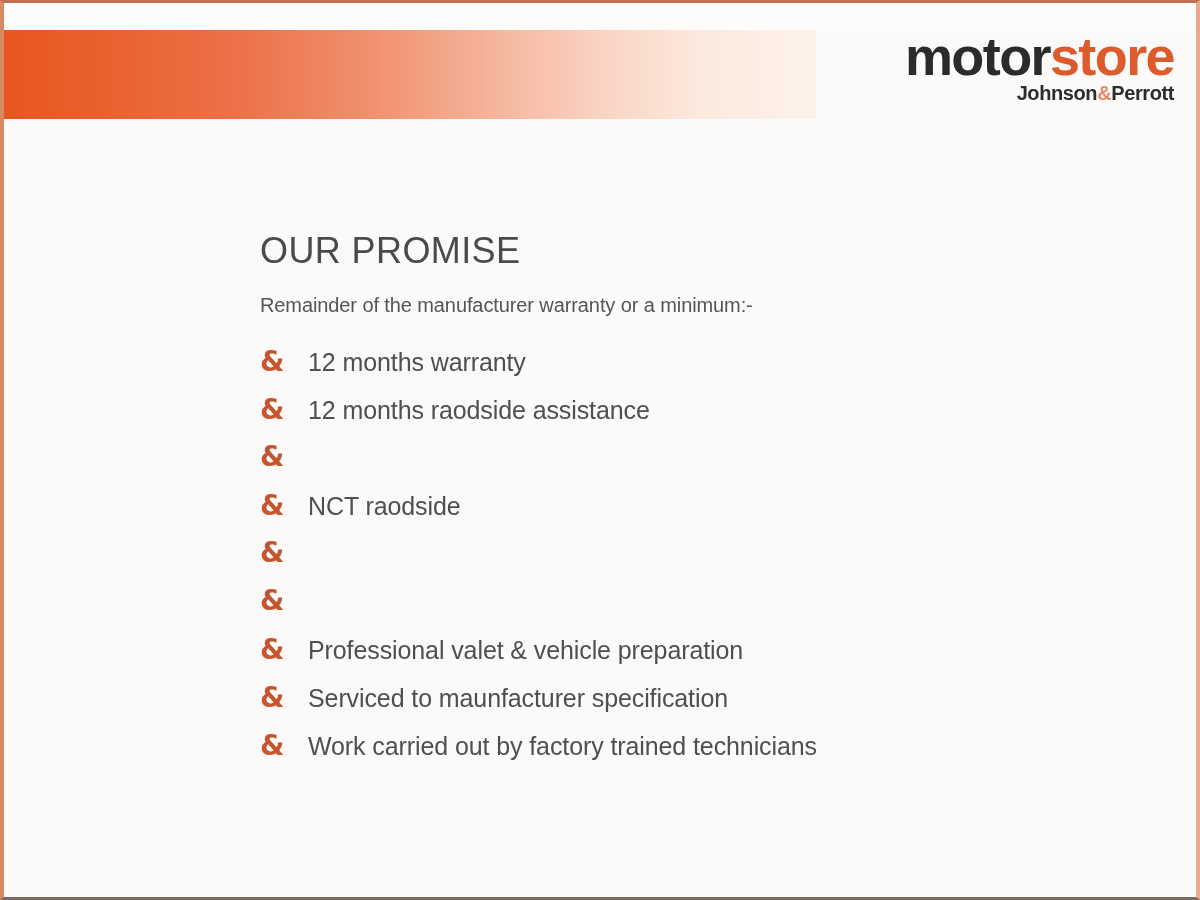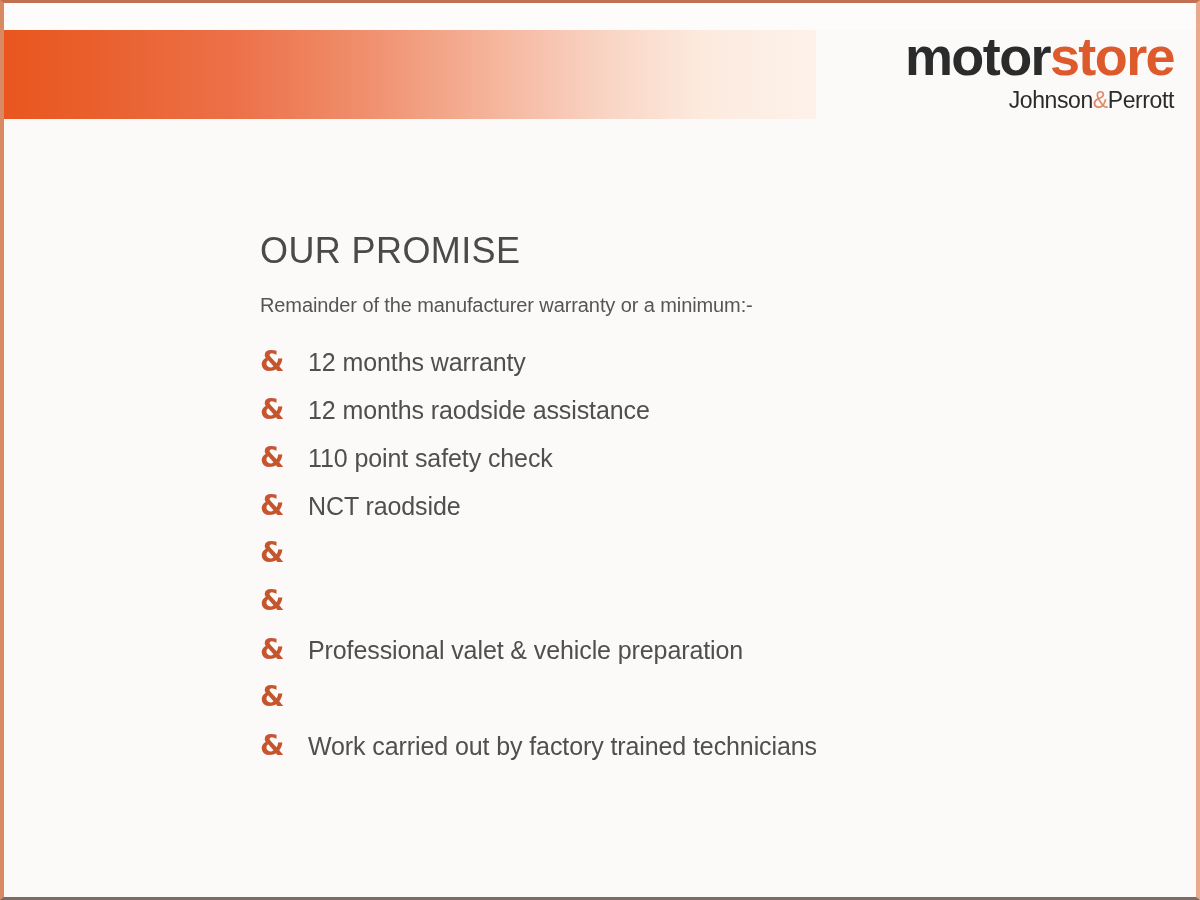--- a/index.html
+++ b/index.html
@@ -69,23 +69,23 @@
   #logo-wordmark {
     font-size: 54px;
     font-weight: 700;
     letter-spacing: -1.6px;
     line-height: 1;
     white-space: nowrap;
   }
   .logo-motor { color: #2b2b2b; }
   .logo-store { color: #dd5a2c; }
   #logo-subtitle {
-    margin-top: 6px;
-    font-size: 23px;
-    font-weight: 400;
+    margin-top: 0;
+    font-size: 20px;
+    font-weight: 700;
     letter-spacing: -0.4px;
     color: #2b2b2b;
     white-space: nowrap;
   }
   .logo-amp { color: #e28a68; }
 
   
   #content {
     position: absolute;
     left: 256px;
@@ -157,38 +157,38 @@
         <li class="promise-item">
           <span class="promise-bullet">&amp;</span>
           <span class="promise-text">12 months warranty</span>
         </li>
         <li class="promise-item">
           <span class="promise-bullet">&amp;</span>
           <span class="promise-text">12 months raodside assistance</span>
         </li>
         <li class="promise-item">
           <span class="promise-bullet">&amp;</span>
-          <span class="promise-text">110 point safety check</span>
         </li>
         <li class="promise-item">
           <span class="promise-bullet">&amp;</span>
           <span class="promise-text">NCT raodside</span>
         </li>
         <li class="promise-item">
           <span class="promise-bullet">&amp;</span>
         </li>
         <li class="promise-item">
           <span class="promise-bullet">&amp;</span>
         </li>
         <li class="promise-item">
           <span class="promise-bullet">&amp;</span>
           <span class="promise-text">Professional valet &amp; vehicle preparation</span>
         </li>
         <li class="promise-item">
           <span class="promise-bullet">&amp;</span>
+          <span class="promise-text">Serviced to maunfacturer specification</span>
         </li>
         <li class="promise-item">
           <span class="promise-bullet">&amp;</span>
           <span class="promise-text">Work carried out by factory trained technicians</span>
         </li>
       </ul>
   </div>
 
 </div>
 

